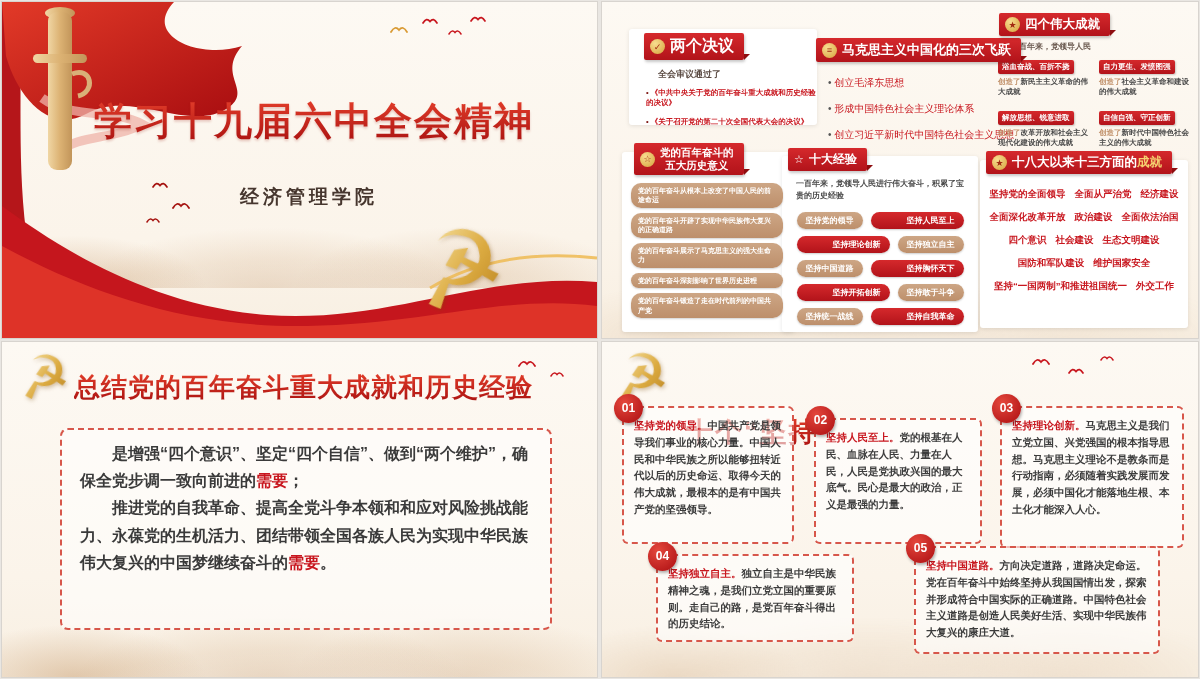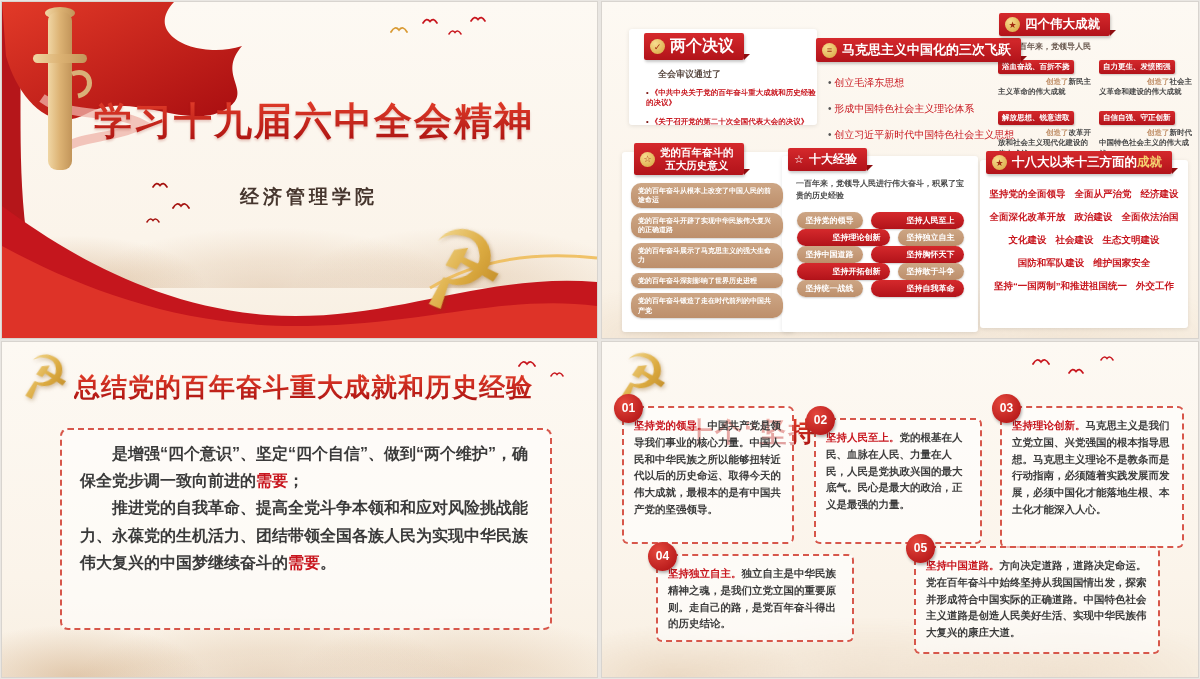--- a/index.html
+++ b/index.html
@@ -46,28 +46,28 @@
   .leap-list{position:absolute;left:226px;top:74px;z-index:2;}
   .leap-item{font-size:10px;font-weight:400;color:#c8161e;margin-bottom:12px;white-space:nowrap;}
   .leap-item::before{content:"•  ";color:#555;}
   .ach4-intro{position:absolute;left:409px;top:39px;font-size:8px;font-weight:700;color:#6b5a50;z-index:2;}
   .ach4-grid{position:absolute;left:396px;top:53px;width:196px;display:grid;
     grid-template-columns:95px 95px;column-gap:6px;row-gap:9px;z-index:2;}
   .ach4-label{display:inline-block;background:linear-gradient(180deg,#d5292c,#b2131a);color:#fff;
     font-size:7.5px;font-weight:700;padding:2px 4px;border-radius:2px;white-space:nowrap;
     box-shadow:1px 1px 2px rgba(0,0,0,.2);}
   .ach4-desc{font-size:7.5px;font-weight:700;color:#4a4a4a;line-height:1.35;margin-top:3px;}
-  .ach4-desc .tan{color:#c1916a;margin-left:48px;}
+  .ach4-desc .tan{color:#c1916a;}
   .m5-list{position:absolute;left:29px;top:181px;width:152px;z-index:2;}
   .m5-pill{background:linear-gradient(180deg,#cda685,#bd8f6b);color:#fff;font-size:7px;font-weight:700;
     line-height:1.35;padding:3px 7px;border-radius:10px;margin-bottom:5px;box-shadow:0 1px 2px rgba(0,0,0,.18);}
   .exp-intro{position:absolute;left:194px;top:176px;width:172px;font-size:8px;font-weight:700;
     color:#4a4a4a;line-height:1.5;z-index:2;}
   .exp-list{position:absolute;left:186px;top:210px;width:184px;display:flex;flex-wrap:wrap;
-    justify-content:center;gap:0 8px;z-index:2;}
+    justify-content:center;gap:7px 8px;z-index:2;}
   .exp-pill{font-size:8px;font-weight:700;color:#fff;padding:3px 9px;border-radius:10px;
     box-shadow:0 1px 2px rgba(0,0,0,.2);white-space:nowrap;}
   .exp-pill.red{background:linear-gradient(180deg,#d5292c,#b2131a);padding-left:36px;}
   .exp-pill.tan{background:linear-gradient(180deg,#cda685,#bd8f6b);}
   .a13-list{position:absolute;left:382px;top:186px;width:200px;display:flex;flex-wrap:wrap;
     justify-content:center;gap:10px 9px;z-index:2;align-items:center;}
   .a13-item{font-size:9.5px;font-weight:700;color:#c8161e;white-space:nowrap;}
 
   
   #s1 .title{position:absolute;left:62px;top:94px;width:500px;text-align:center;
@@ -269,21 +269,21 @@
     </span>
   </div>
   <div class="a13-list">
 
   <span class="a13-item">坚持党的全面领导</span>
       <span class="a13-item">全面从严治党</span>
       <span class="a13-item">经济建设</span>
       <span class="a13-item">全面深化改革开放</span>
       <span class="a13-item">政治建设</span>
       <span class="a13-item">全面依法治国</span>
-      <span class="a13-item">文化建设</span>
+      <span class="a13-item">四个意识</span>
       <span class="a13-item">社会建设</span>
       <span class="a13-item">生态文明建设</span>
       <span class="a13-item">国防和军队建设</span>
       <span class="a13-item">维护国家安全</span>
       <span class="a13-item">坚持“一国两制”和推进祖国统一</span>
       <span class="a13-item">外交工作</span>
     </div>
 </div>
 
 <div class="slide" id="s3">

